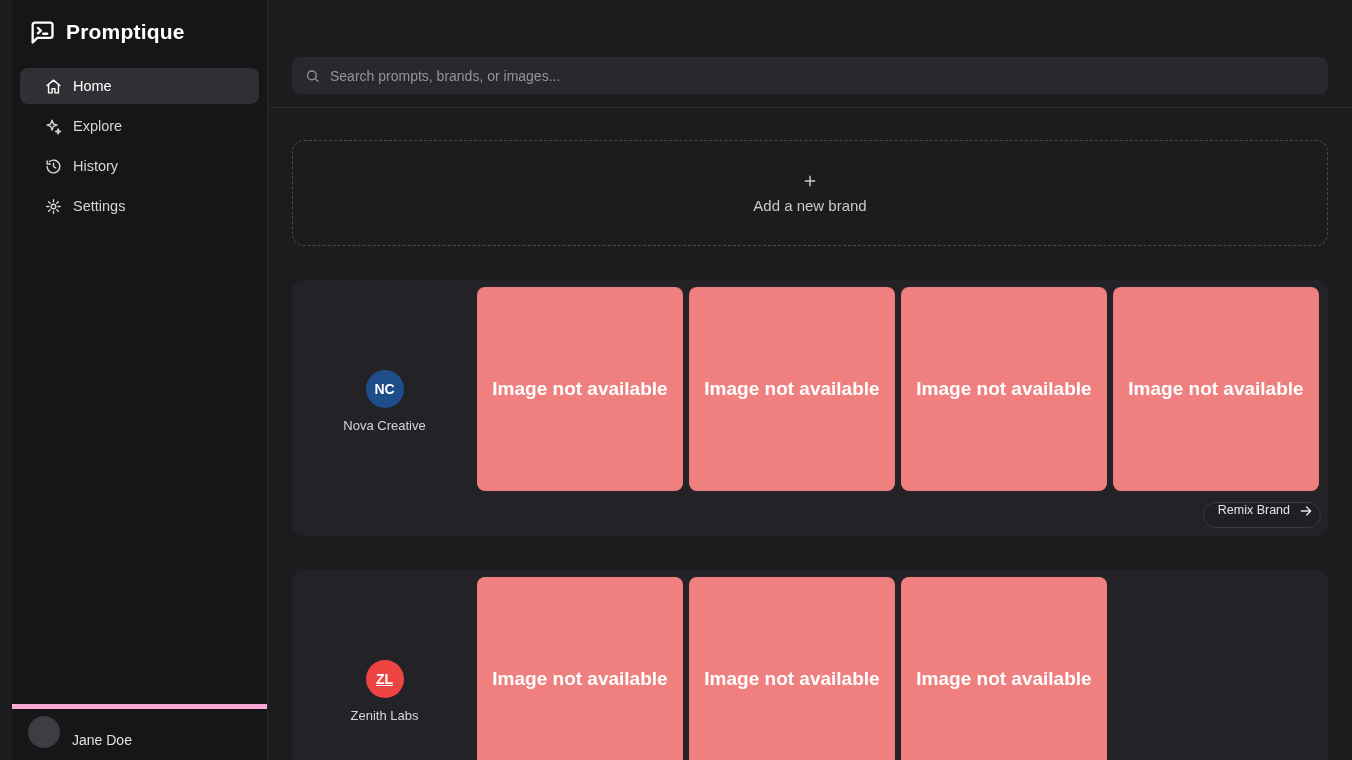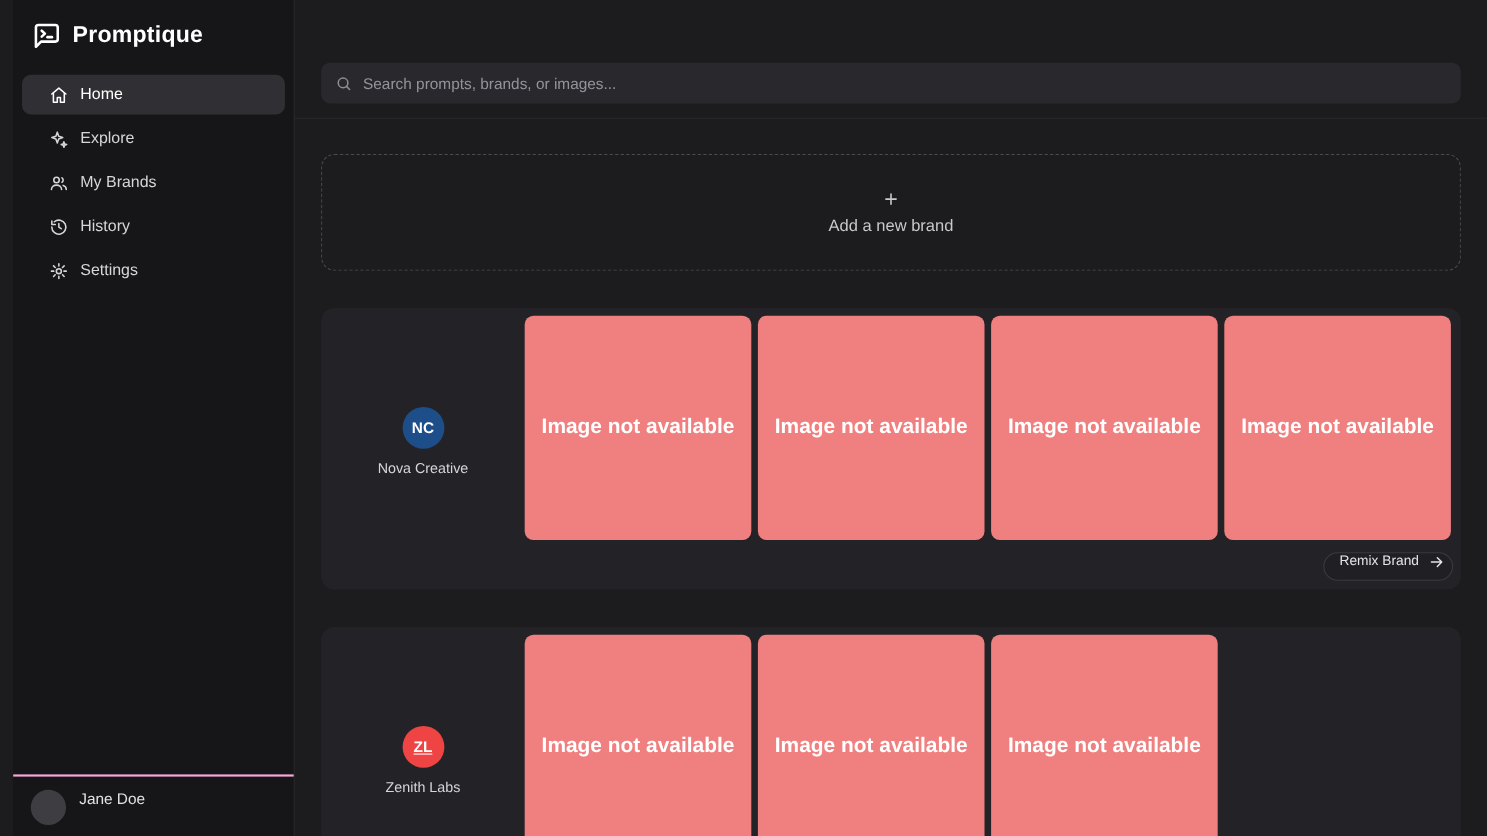--- a/index.html
+++ b/index.html
@@ -36,22 +36,22 @@
     height: 36px; padding: 0 25px;
     border-radius: 8px;
     color: #d6d6d8; font-size: 14.5px; font-weight: 500;
     cursor: pointer;
   }
   .nav-item.active { background: #303034; color: #ffffff; }
   .nav-item .ni { width: 17px; height: 17px; display: inline-flex; }
   .nav-item .ni svg { width: 17px; height: 17px; }
   .user-row {
     position: absolute; bottom: 0; left: 0; right: 0;
-    border-top: 2px solid #f9a8d4;
-    display: flex; align-items: flex-start; gap: 12px;
+    border-top: 5px solid #f9a8d4;
+    display: flex; align-items: flex-end; gap: 12px;
     padding: 12px 16px; height: 56px;
     cursor: pointer;
   }
   .user-avatar {
     width: 32px; height: 32px; border-radius: 50%;
     background: #3e3e42;
     flex-shrink: 0;
   }
   .user-name { font-size: 14px; color: #e2e2e4; }
 
@@ -175,31 +175,20 @@
           <svg viewBox="0 0 24 24" fill="none" stroke="currentColor" stroke-width="2" stroke-linecap="round" stroke-linejoin="round">
             <path d="M10 3l1.8 5.2L17 10l-5.2 1.8L10 17l-1.8-5.2L3 10l5.2-1.8z"></path>
             <path d="M18.5 15.5l.9 2.6 2.6.9-2.6.9-.9 2.6-.9-2.6-2.6-.9 2.6-.9z"></path>
           </svg>
         </span>
         <span>Explore</span>
       </div>
       <div class="nav-item">
         <span class="ni">
           <svg viewBox="0 0 24 24" fill="none" stroke="currentColor" stroke-width="2" stroke-linecap="round" stroke-linejoin="round">
-            <circle cx="9" cy="8" r="3.5"></circle>
-              <path d="M2.5 20c0-3.3 2.9-5.5 6.5-5.5s6.5 2.2 6.5 5.5"></path>
-            <path d="M16 5.1a3.5 3.5 0 0 1 0 5.8"></path>
-              <path d="M17.5 14.9c2.4.6 4 2.5 4 5.1"></path>
-          </svg>
-        </span>
-        <span>My Brands</span>
-      </div>
-      <div class="nav-item">
-        <span class="ni">
-          <svg viewBox="0 0 24 24" fill="none" stroke="currentColor" stroke-width="2" stroke-linecap="round" stroke-linejoin="round">
             <path d="M3 12a9 9 0 1 0 3.2-6.9"></path>
               <path d="M3 4v4.5h4.5"></path>
               <path d="M12 7.5V12l3 2"></path>
           </svg>
         </span>
         <span>History</span>
       </div>
       <div class="nav-item">
         <span class="ni">
           <svg viewBox="0 0 24 24" fill="none" stroke="currentColor" stroke-width="2" stroke-linecap="round" stroke-linejoin="round">

